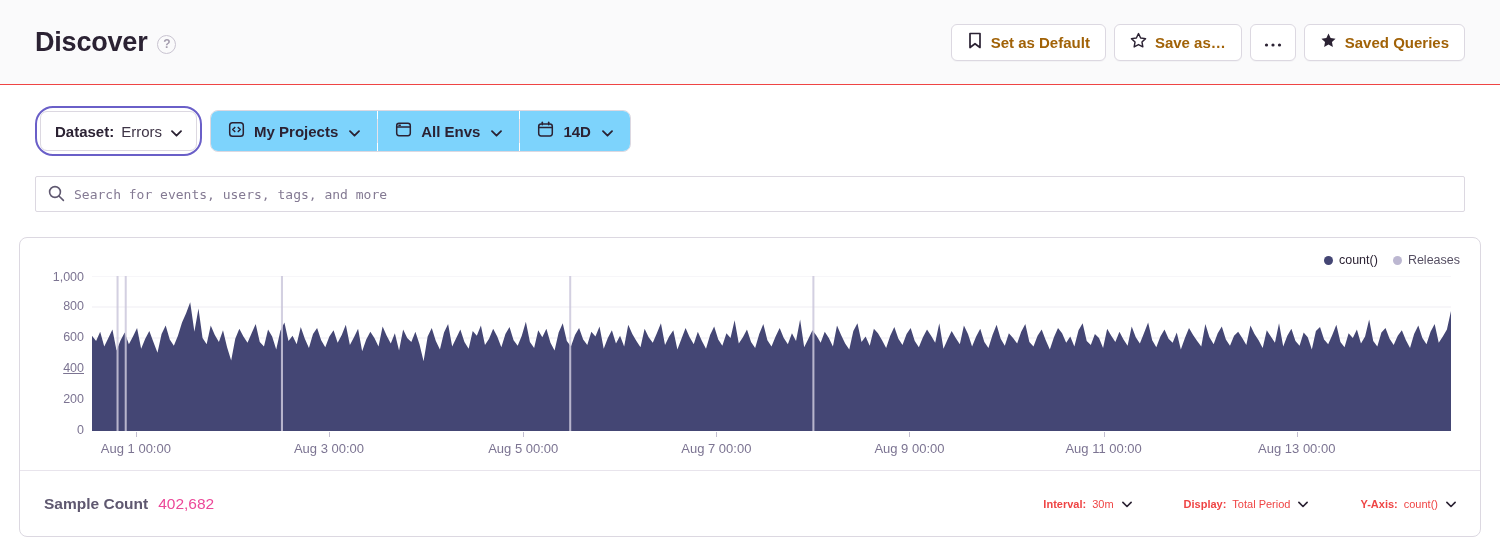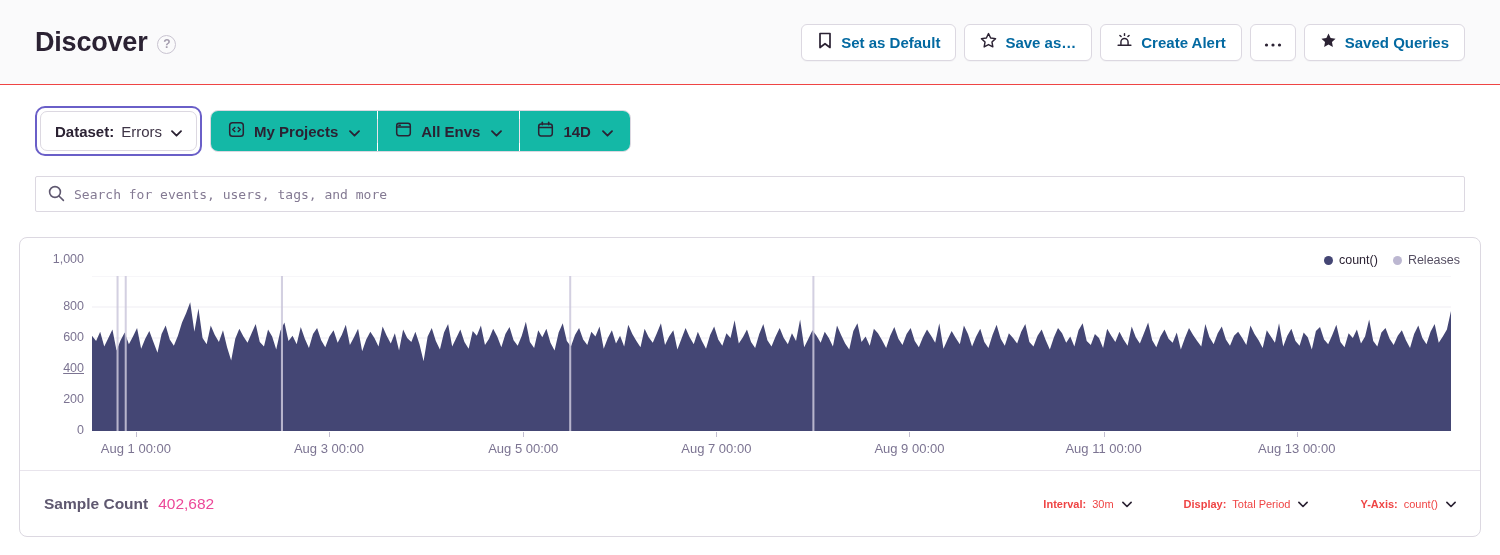--- a/index.html
+++ b/index.html
@@ -10,35 +10,35 @@
   .header { height:85px; background:#fafafb; border-bottom:1px solid #ef4444;
     display:flex; align-items:center; justify-content:space-between; padding:0 35px; }
   .title-wrap { display:flex; align-items:center; gap:10px; }
   .page-title { font-size:27px; font-weight:bold; letter-spacing:-0.2px; }
   .help-circle { width:19px; height:19px; border:1.5px solid #c9c4d1; border-radius:50%;
     display:flex; align-items:center; justify-content:center; font-size:12px; color:#a49dae;
     font-weight:bold; margin-top:4px; }
   .hdr-buttons { display:flex; gap:8px; align-items:center; }
   .btn { display:flex; align-items:center; gap:8px; height:37px; padding:0 15px;
     background:#fff; border:1px solid #dcd8e1; border-radius:6px; font-size:15px;
-    font-weight:600; color:#0369a1; cursor:pointer; box-shadow:0 1px 1px rgba(43,34,51,0.03); }
+    font-weight:600; color:#a16207; cursor:pointer; box-shadow:0 1px 1px rgba(43,34,51,0.03); }
   .btn svg { flex:0 0 auto; }
 
   
   .filter-row { margin:21px 35px 0; display:flex; align-items:center; }
-  .dataset-ring { border:2.5px solid #6a5fc8; border-radius:10px; padding:3px; background:#fff; }
+  .dataset-ring { border:2.5px solid #6a5fc8; border-radius:18px; padding:3px; background:#fff; }
   .pill { display:flex; align-items:center; gap:7px; height:40px; padding:0 14px;
     background:#fff; border:1px solid #dcd8e1; border-radius:7px; font-size:15px;
     cursor:pointer; }
   .pill .lbl-bold { font-weight:bold; }
   .pill .lbl-val { color:#3e3446; }
   .trio { margin-left:8px; display:flex; align-items:stretch; height:42px;
     border:1px solid #dcd8e1; border-radius:8px; background:#fff; overflow:hidden; }
   .trio-seg { display:flex; align-items:center; gap:9px; padding:0 17px; font-size:15px;
-    font-weight:600; cursor:pointer; background:#14b8a6; border:none; color:#2b2233; }
+    font-weight:600; cursor:pointer; background:#7dd3fc; border:none; color:#2b2233; }
   .trio-sep { width:1px; background:#e6e2ea; margin:8px 0; }
 
   
   .search-row { margin:20px 35px 0; position:relative; }
   .search-input { width:100%; height:36px; border:1px solid #dcd8e1; border-radius:2px;
     padding:0 12px 0 38px; font-family:"DejaVu Sans Mono","Liberation Mono",monospace;
     font-size:13px; color:#2b2233; background:#fff; outline:none; }
   .search-input::placeholder { color:#847a93; }
   .search-icon { position:absolute; left:12px; top:8px; }
 
@@ -91,32 +91,20 @@
       <span>Set as Default</span>
     </button>
     <button class="btn">
       <span>
         <svg width="17" height="17" viewBox="0 0 20 20">
             <path d="M10 1.8l2.5 5.2 5.8.8-4.2 4 1 5.7L10 14.8l-5.1 2.7 1-5.7-4.2-4 5.8-.8z" fill="none" stroke="#2b2233" stroke-width="1.7" stroke-linejoin="round"></path>
           </svg>
       </span>
       <span>Save as…</span>
     </button>
-    <button class="btn">
-      <span>
-        <svg width="17" height="17" viewBox="0 0 20 20" fill="none" stroke="#2b2233" stroke-width="1.7" stroke-linecap="round">
-          <path d="M5.8 15.5v-3.7a4.2 4.2 0 0 1 8.4 0v3.7"></path>
-          <line x1="2.5" y1="15.7" x2="17.5" y2="15.7"></line>
-          <line x1="10" y1="2" x2="10" y2="4"></line>
-          <line x1="4.6" y1="4" x2="6" y2="5.4"></line>
-          <line x1="15.4" y1="4" x2="14" y2="5.4"></line>
-        </svg>
-      </span>
-      <span>Create Alert</span>
-    </button>
     <button class="btn" style="padding:0 13px;">
       <span>
         <svg width="18" height="6" viewBox="0 0 18 6">
             <circle cx="2.5" cy="3" r="1.6" fill="#2b2233"></circle>
             <circle cx="9" cy="3" r="1.6" fill="#2b2233"></circle>
             <circle cx="15.5" cy="3" r="1.6" fill="#2b2233"></circle>
           </svg>
       </span>
     </button>
     <button class="btn">
@@ -214,21 +202,21 @@
         <span class="legend-dot dot-releases"></span>
         <span class="legend-releases-label">Releases</span>
       </div>
     </div>
     <div class="yaxis-col">
         <span class="ytick" style="top: 185px;">0</span>
         <span class="ytick" style="top: 154px;">200</span>
         <span class="ytick" style="top: 123px; text-decoration: underline;">400</span>
         <span class="ytick" style="top: 92px;">600</span>
         <span class="ytick" style="top: 61px;">800</span>
-        <span class="ytick" style="top: 14px;">1,000</span>
+        <span class="ytick" style="top: 32px;">1,000</span>
       </div>
     <div class="plot">
         <svg viewBox="0 0 1330 155" preserveAspectRatio="none">
           <line x1="0" y1="124.0" x2="1330" y2="124.0" stroke="#f0edf3" stroke-width="1"></line>
           <line x1="0" y1="93.0" x2="1330" y2="93.0" stroke="#f0edf3" stroke-width="1"></line>
           <line x1="0" y1="62.0" x2="1330" y2="62.0" stroke="#f0edf3" stroke-width="1"></line>
           <line x1="0" y1="31.0" x2="1330" y2="31.0" stroke="#f0edf3" stroke-width="1"></line>
           <line x1="0" y1="0.0" x2="1330" y2="0.0" stroke="#f0edf3" stroke-width="1"></line>
           <polygon points="0,155 0.0,59.7 4.0,65.1 8.0,55.8 12.0,70.5 16.0,62.0 20.0,53.5 24.0,74.4 28.0,64.3 32.0,56.6 36.1,68.2 40.1,60.5 44.1,51.9 48.1,72.8 52.1,62.8 56.1,55.0 60.1,65.9 64.1,76.7 68.1,58.1 72.1,49.6 76.1,63.6 80.1,69.8 84.1,59.7 88.1,46.5 92.1,37.2 96.1,26.3 100.2,55.8 104.2,32.5 108.2,62.0 112.2,68.2 116.2,49.6 120.2,58.9 124.2,65.9 128.2,54.3 132.2,71.3 136.2,84.5 140.2,62.8 144.2,52.7 148.2,60.5 152.2,66.7 156.2,57.3 160.2,48.1 164.2,65.9 168.3,70.5 172.3,53.5 176.3,60.5 180.3,73.6 184.3,55.0 188.3,46.5 192.3,65.1 196.3,59.7 200.3,68.2 204.3,51.1 208.3,62.8 212.3,72.1 216.3,58.1 220.3,51.9 224.3,64.3 228.3,71.3 232.3,60.5 236.4,54.3 240.4,66.7 244.4,58.9 248.4,48.8 252.4,69.0 256.4,61.2 260.4,52.7 264.4,75.2 268.4,63.6 272.4,55.8 276.4,62.0 280.4,70.5 284.4,50.4 288.4,59.7 292.4,67.4 296.4,57.3 300.5,74.4 304.5,53.5 308.5,62.0 312.5,65.9 316.5,55.8 320.5,68.2 324.5,85.3 328.5,60.5 332.5,51.9 336.5,65.1 340.5,73.6 344.5,56.6 348.5,48.1 352.5,70.5 356.5,62.0 360.5,53.5 364.5,65.9 368.6,72.8 372.6,55.0 376.6,59.7 380.6,49.6 384.6,69.0 388.6,62.8 392.6,52.7 396.6,60.5 400.6,71.3 404.6,58.1 408.6,51.1 412.6,64.3 416.6,69.8 420.6,59.7 424.6,45.7 428.6,65.9 432.7,72.1 436.7,54.3 440.7,61.2 444.7,52.7 448.7,66.7 452.7,74.4 456.7,56.6 460.7,47.3 464.7,65.1 468.7,70.5 472.7,58.9 476.7,51.9 480.7,63.6 484.7,69.0 488.7,55.8 492.7,60.5 496.7,50.4 500.8,72.8 504.8,62.0 508.8,54.3 512.8,67.4 516.8,59.7 520.8,70.5 524.8,48.8 528.8,58.1 532.8,65.1 536.8,71.3 540.8,52.7 544.8,61.2 548.8,66.7 552.8,57.3 556.8,47.3 560.8,69.0 564.8,60.5 568.9,54.3 572.9,73.6 576.9,62.8 580.9,51.9 584.9,61.2 588.9,68.2 592.9,55.8 596.9,65.1 600.9,72.8 604.9,58.9 608.9,50.4 612.9,63.6 616.9,69.8 620.9,57.3 624.9,62.0 628.9,44.2 633.0,67.4 637.0,61.2 641.0,53.5 645.0,65.9 649.0,72.1 653.0,58.1 657.0,48.1 661.0,64.3 665.0,70.5 669.0,60.5 673.0,51.9 677.0,62.0 681.0,68.2 685.0,57.3 689.0,65.1 693.0,43.4 697.0,71.3 701.1,62.8 705.1,54.3 709.1,59.7 713.1,66.7 717.1,55.8 721.1,62.0 725.1,70.5 729.1,49.6 733.1,58.9 737.1,67.4 741.1,73.6 745.1,55.0 749.1,47.3 753.1,65.9 757.1,60.5 761.1,69.8 765.2,52.7 769.2,57.3 773.2,64.3 777.2,72.1 781.2,59.7 785.2,51.1 789.2,62.8 793.2,69.0 797.2,58.1 801.2,51.9 805.2,65.1 809.2,71.3 813.2,61.2 817.2,53.5 821.2,59.7 825.2,66.7 829.2,47.3 833.3,72.8 837.3,63.6 841.3,55.0 845.3,62.0 849.3,68.2 853.3,49.6 857.3,58.1 861.3,70.5 865.3,60.5 869.3,52.7 873.3,65.9 877.3,72.1 881.3,58.9 885.3,48.8 889.3,62.8 893.3,69.8 897.3,57.3 901.4,62.0 905.4,67.4 909.4,55.8 913.4,48.1 917.4,65.9 921.4,70.5 925.4,59.7 929.4,53.5 933.4,64.3 937.4,73.6 941.4,61.2 945.4,51.9 949.4,57.3 953.4,66.7 957.4,60.5 961.4,70.5 965.5,54.3 969.5,47.3 973.5,65.1 977.5,69.0 981.5,58.1 985.5,62.0 989.5,72.1 993.5,52.7 997.5,59.7 1001.5,65.9 1005.5,55.8 1009.5,63.6 1013.5,69.8 1017.5,50.4 1021.5,61.2 1025.5,67.4 1029.5,57.3 1033.6,46.5 1037.6,64.3 1041.6,71.3 1045.6,60.5 1049.6,53.5 1053.6,62.8 1057.6,66.7 1061.6,56.6 1065.6,73.6 1069.6,62.0 1073.6,51.9 1077.6,58.9 1081.6,65.1 1085.6,70.5 1089.6,48.1 1093.6,61.2 1097.7,68.2 1101.7,57.3 1105.7,50.4 1109.7,63.6 1113.7,69.8 1117.7,59.7 1121.7,55.8 1125.7,62.0 1129.7,69.0 1133.7,49.6 1137.7,58.1 1141.7,64.3 1145.7,72.1 1149.7,54.3 1153.7,60.5 1157.7,66.7 1161.7,47.3 1165.8,70.5 1169.8,59.7 1173.8,52.7 1177.8,65.1 1181.8,69.8 1185.8,56.6 1189.8,61.2 1193.8,73.6 1197.8,55.0 1201.8,51.1 1205.8,63.6 1209.8,68.2 1213.8,58.9 1217.8,48.8 1221.8,65.9 1225.8,71.3 1229.8,57.3 1233.9,62.0 1237.9,53.5 1241.9,67.4 1245.9,60.5 1249.9,43.4 1253.9,65.1 1257.9,70.5 1261.9,56.6 1265.9,51.9 1269.9,62.8 1273.9,69.0 1277.9,59.7 1281.9,54.3 1285.9,64.3 1289.9,72.1 1293.9,58.1 1298.0,49.6 1302.0,62.0 1306.0,68.2 1310.0,55.8 1314.0,48.1 1318.0,66.7 1322.0,60.5 1326.0,53.5 1330.0,34.9 1330,155" fill="#444674"></polygon>
           <line x1="25.0" y1="0" x2="25.0" y2="155" stroke="#ccc8dc" stroke-width="2" opacity="0.85"></line>

